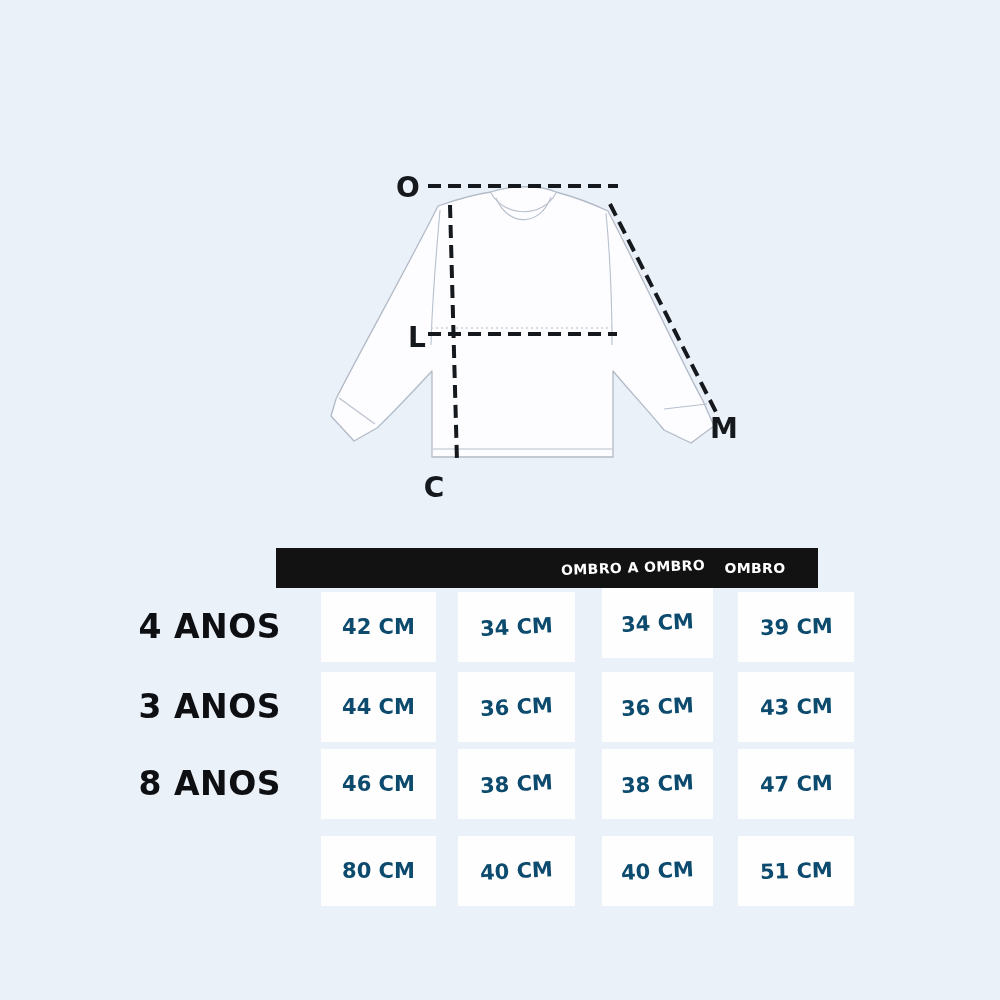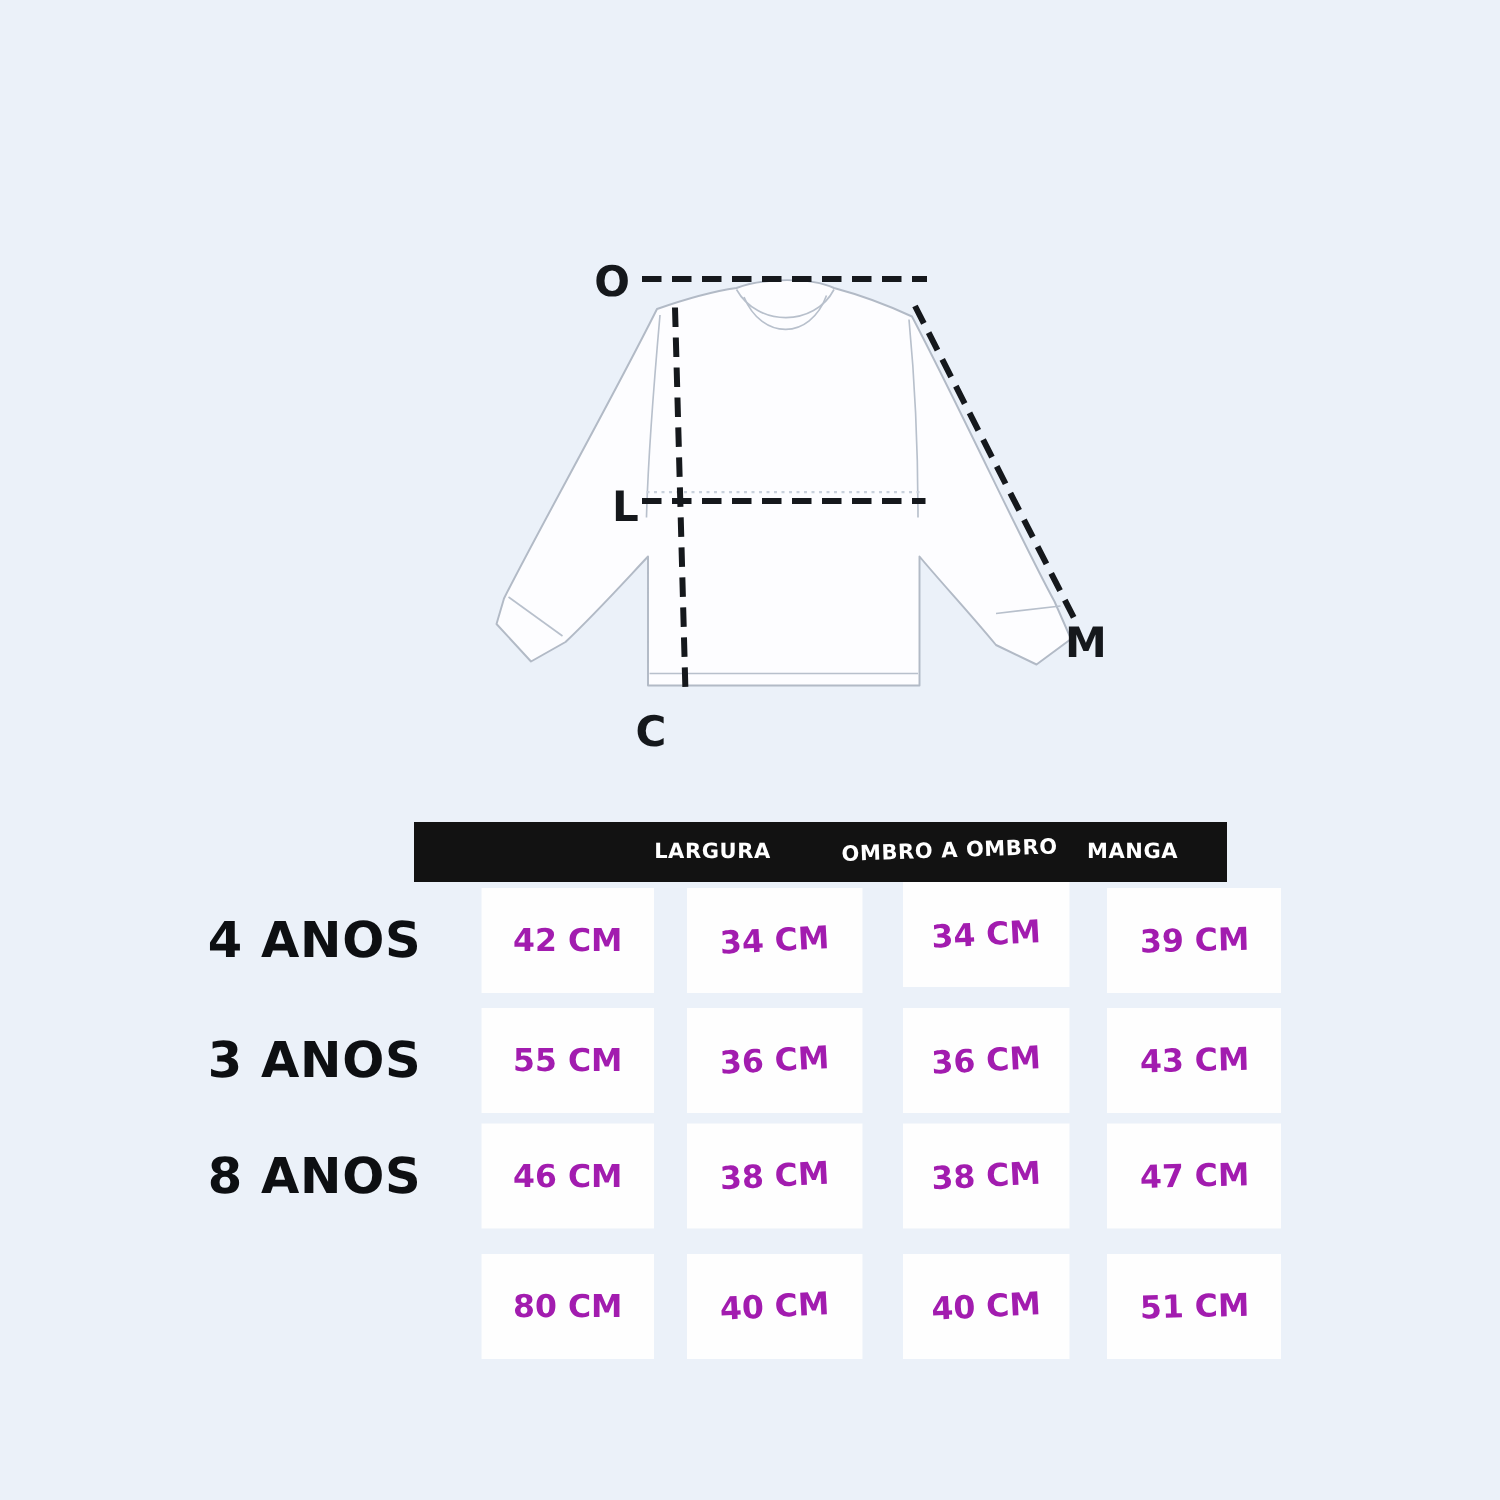--- a/index.html
+++ b/index.html
@@ -37,21 +37,21 @@
   .row { position:absolute; left:0; width:1000px; height:70px;margin-left:41px; }
   .r1{top:592px} .r2{top:672px} .r3{top:749px} .r4{top:836px}
   .rlabel {
     position:absolute; left:90px; width:150px; height:70px; line-height:70px;
     text-align:right; font-size:33px; font-weight:800; letter-spacing:.5px;
     color:#0d0f12; white-space:nowrap;
   }
   .cell {
     position:absolute; top:0; height:70px; background:#fefefe;
     display:flex; align-items:center; justify-content:center;
-    font-size:21px; font-weight:700; color:#a21caf; white-space:nowrap;
+    font-size:21px; font-weight:700; color:#0c4a6e; white-space:nowrap;
   }
   .c1{left:280px; width:115px;}
   .c2{left:417px; width:117px;}
   .c3{left:561px; width:111px;}
   .c4{left:697px; width:116px;}
   .r1 .c3{ top:-4px; }
   .c2 .val, .c3 .val { display:inline-block; transform:rotate(-3deg); }
   .c4 .val { display:inline-block; transform:rotate(-1.5deg); }
 </style>
 </head>
@@ -93,23 +93,22 @@
       <line x1="610" y1="204" x2="716" y2="412"></line>
     </g>
 
     <text class="dim-label" x="408" y="197" text-anchor="middle">O</text>
     <text class="dim-label" x="417" y="347" text-anchor="middle">L</text>
     <text class="dim-label" x="434" y="497" text-anchor="middle">C</text>
     <text class="dim-label" x="724" y="438" text-anchor="middle">M</text>
   </svg>
 
   <div class="hdr">
-    <span class="h2">LARGURA</span>
     <span class="h3">OMBRO A OMBRO</span>
-    <span class="h4">MANGA</span>
+    <span class="h4">OMBRO</span>
   </div>
 
   <div class="row r1">
     <div class="rlabel">4 ANOS</div>
     <div class="cell c1">
         <span class="val">42 CM</span>
       </div>
     <div class="cell c2">
         <span class="val">34 CM</span>
       </div>
@@ -117,21 +116,21 @@
         <span class="val">34 CM</span>
       </div>
     <div class="cell c4">
         <span class="val">39 CM</span>
       </div>
   </div>
 
   <div class="row r2">
     <div class="rlabel">3 ANOS</div>
     <div class="cell c1">
-        <span class="val">55 CM</span>
+        <span class="val">44 CM</span>
       </div>
     <div class="cell c2">
         <span class="val">36 CM</span>
       </div>
     <div class="cell c3">
         <span class="val">36 CM</span>
       </div>
     <div class="cell c4">
         <span class="val">43 CM</span>
       </div>

